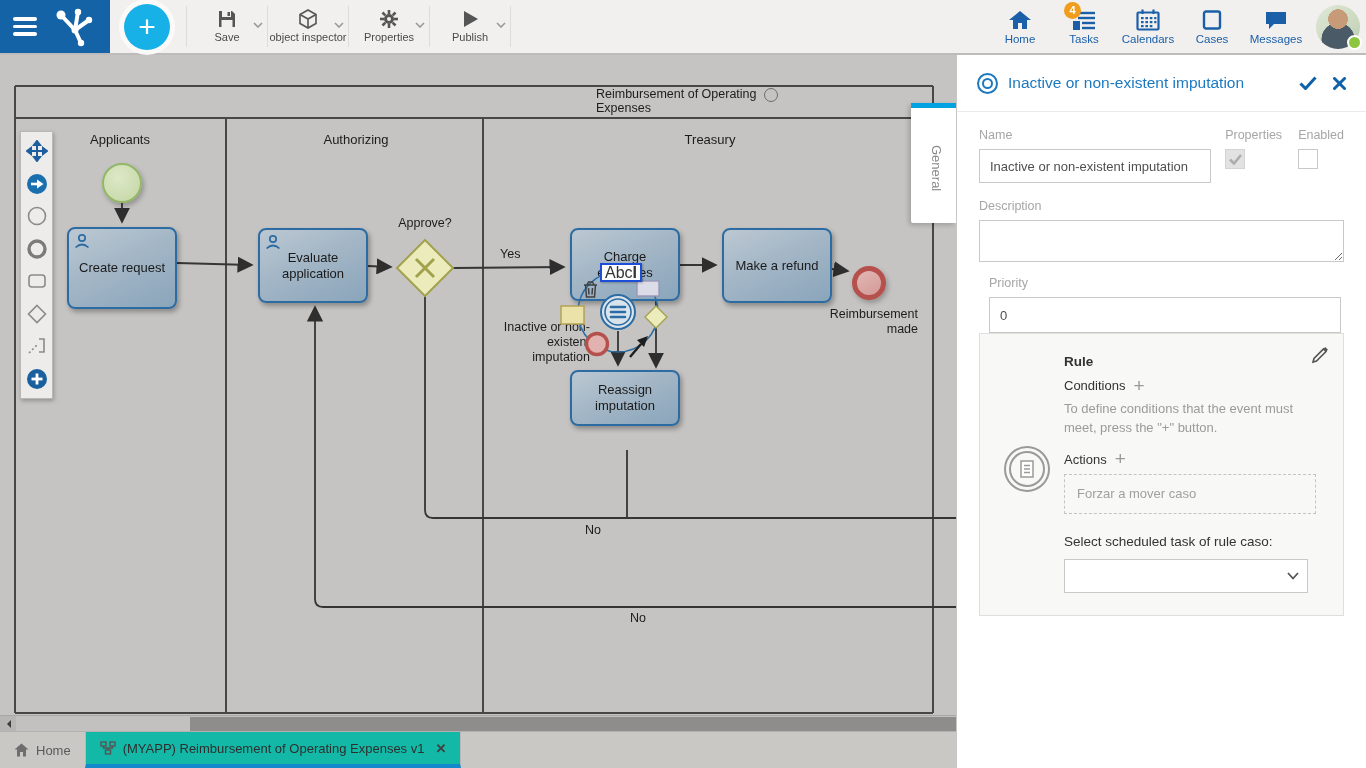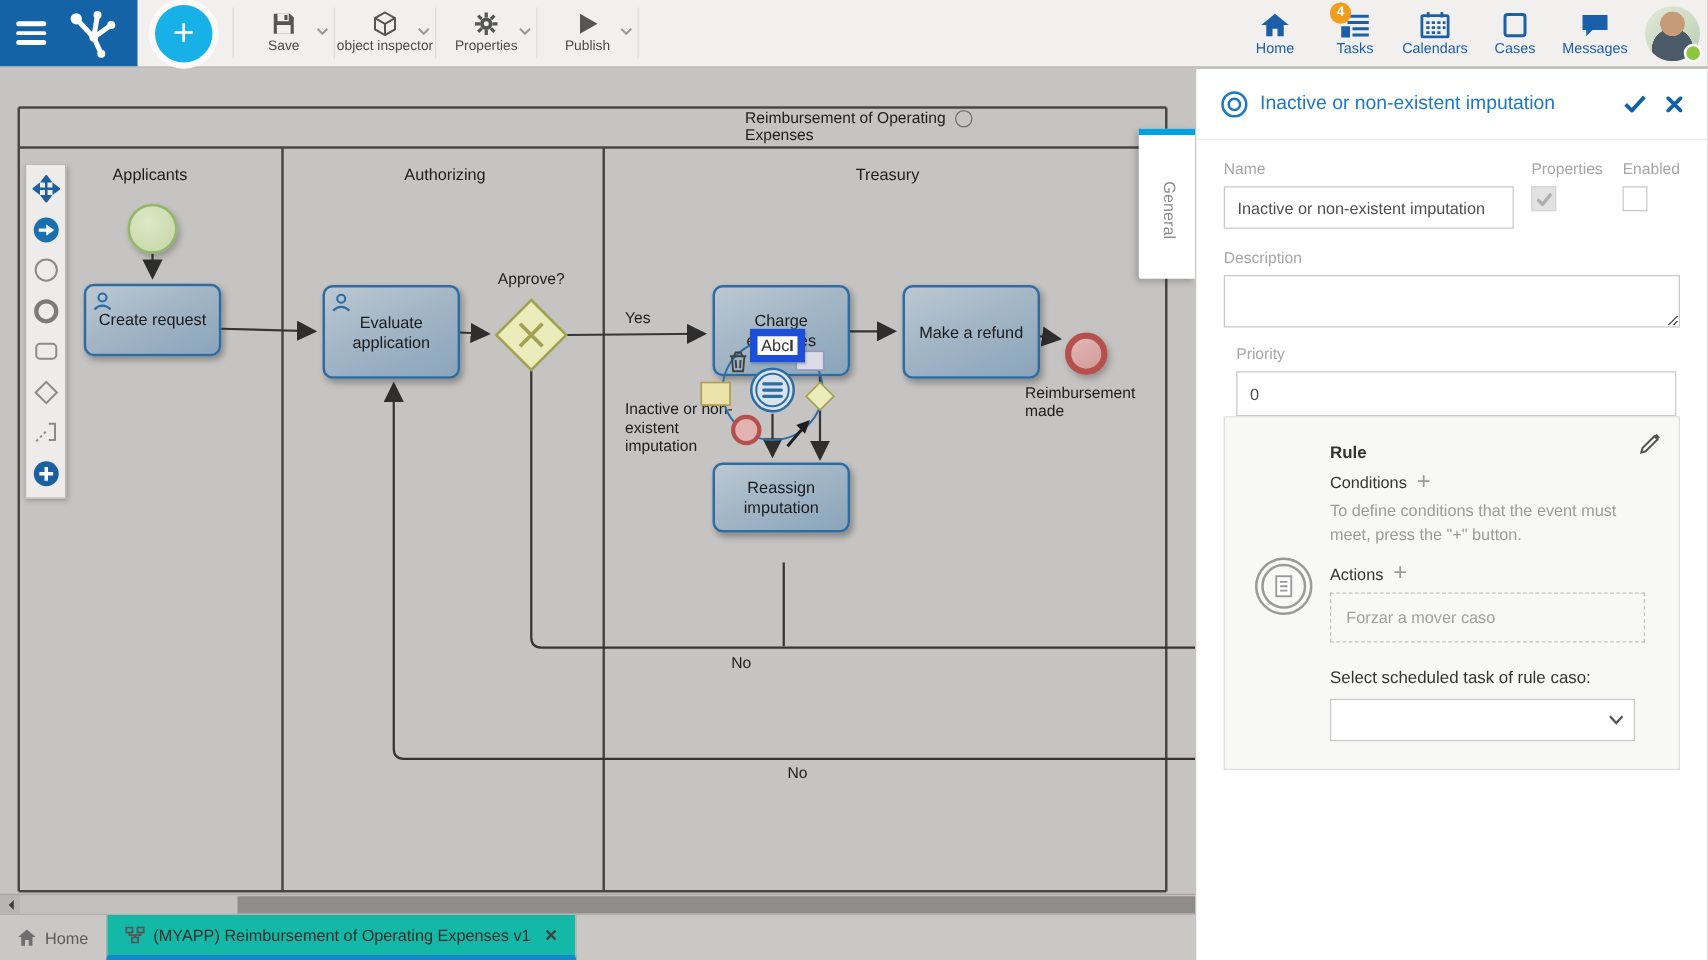--- a/index.html
+++ b/index.html
@@ -37,22 +37,22 @@
   .task { position:absolute; z-index:3; width:110px; border:2px solid #2d6ca3; border-radius:8px;
     background:linear-gradient(155deg,#bcc8d2 0%,#a3b6c6 45%,#8aa5bb 100%);
     box-shadow:2px 3px 5px rgba(0,0,0,.3); display:flex; align-items:center; justify-content:center;
     text-align:center; font-size:13px; color:#1a1a1a; padding:4px; line-height:1.2; cursor:pointer; }
   .task .person { position:absolute; left:5px; top:4px; }
   .event { position:absolute; z-index:3; border-radius:50%; cursor:pointer; }
   .start-event { left:102px; top:108px; width:40px; height:40px; border:2.5px solid #92b767; background:radial-gradient(circle at 40% 35%, #dde8c8, #c3d6a2); box-shadow:2px 3px 5px rgba(0,0,0,.25); }
   .end-event { left:852px; top:211px; width:34px; height:34px; border:5px solid #b5504c; background:linear-gradient(150deg,#e3b7b5,#d29a97); box-shadow:2px 3px 5px rgba(0,0,0,.25); }
 
   .edge-label { position:absolute; z-index:2; font-size:12.5px; color:#1c1c1c; }
-  .node-label { position:absolute; z-index:2; font-size:12.5px; color:#1c1c1c; text-align:left; line-height:1.18; }
-  .abc-chip { position:absolute; left:600px; top:208px; z-index:7; background:#fdfdfd; border:6px solid #1d4ed8; font-size:13px; color:#333; padding:0 3px; line-height:15px; box-shadow:1px 1px 2px rgba(0,0,0,.25); }
+  .node-label { position:absolute; z-index:2; font-size:12.5px; color:#1c1c1c; text-align:right; line-height:1.18; }
+  .abc-chip { position:absolute; left:600px; top:208px; z-index:7; background:#fdfdfd; border:2px solid #1d4ed8; font-size:16px; color:#333; padding:0 3px; line-height:15px; box-shadow:1px 1px 2px rgba(0,0,0,.25); }
   .abc-chip .caret { font-weight:bold; }
 
   
   .palette { position:absolute; left:20px; top:76px; width:33px; height:268px; background:#edecea; border:1px solid #b9b8b6; box-shadow:1px 2px 4px rgba(0,0,0,.25); z-index:8; display:flex; flex-direction:column; align-items:center; justify-content:space-between; padding:7px 0; }
   .pal-item { width:24px; height:24px; display:flex; align-items:center; justify-content:center; cursor:pointer; }
 
   
   .general-tab { position:absolute; left:911px; top:48px; width:45px; height:120px; background:#fff; z-index:9; box-shadow:-2px 2px 5px rgba(0,0,0,.2); border-radius:2px 0 0 2px; cursor:pointer; }
   .general-tab .strip { height:5px; background:#00a2e2; }
   .general-tab .vtxt { writing-mode:vertical-rl; font-size:13px; color:#8a8a8a; display:block; margin:14px auto 0; text-align:center; height:92px; width:20px; }
@@ -293,21 +293,21 @@
   <div class="lane-label" style="left:60px; top:77px;">Applicants</div>
   <div class="lane-label" style="left:296px; top:77px;">Authorizing</div>
   <div class="lane-label" style="left:650px; top:77px;">Treasury</div>
   <div class="pool-title">
     <span class="txt">Reimbursement of Operating Expenses</span>
     <span class="ring"></span>
   </div>
 
   <div class="event start-event"></div>
 
-  <div class="task" style="left:67px; top:172px; height:58px;">
+  <div class="task" style="left:67px; top:172px; height:82px;">
     <svg class="person" width="16" height="16" viewBox="0 0 16 16">
       <circle cx="8" cy="5" r="3.2" fill="none" stroke="#2d6ca3" stroke-width="1.7"></circle>
       <path d="M1.5,14.5 Q8,8.5 14.5,14.5" fill="none" stroke="#2d6ca3" stroke-width="1.7"></path>
     </svg>
     <span>Create request</span>
   </div>
 
   <div class="task" style="left:258px; top:173px; height:75px;">
     <svg class="person" width="16" height="16" viewBox="0 0 16 16">
       <circle cx="8" cy="5" r="3.2" fill="none" stroke="#2d6ca3" stroke-width="1.7"></circle>

